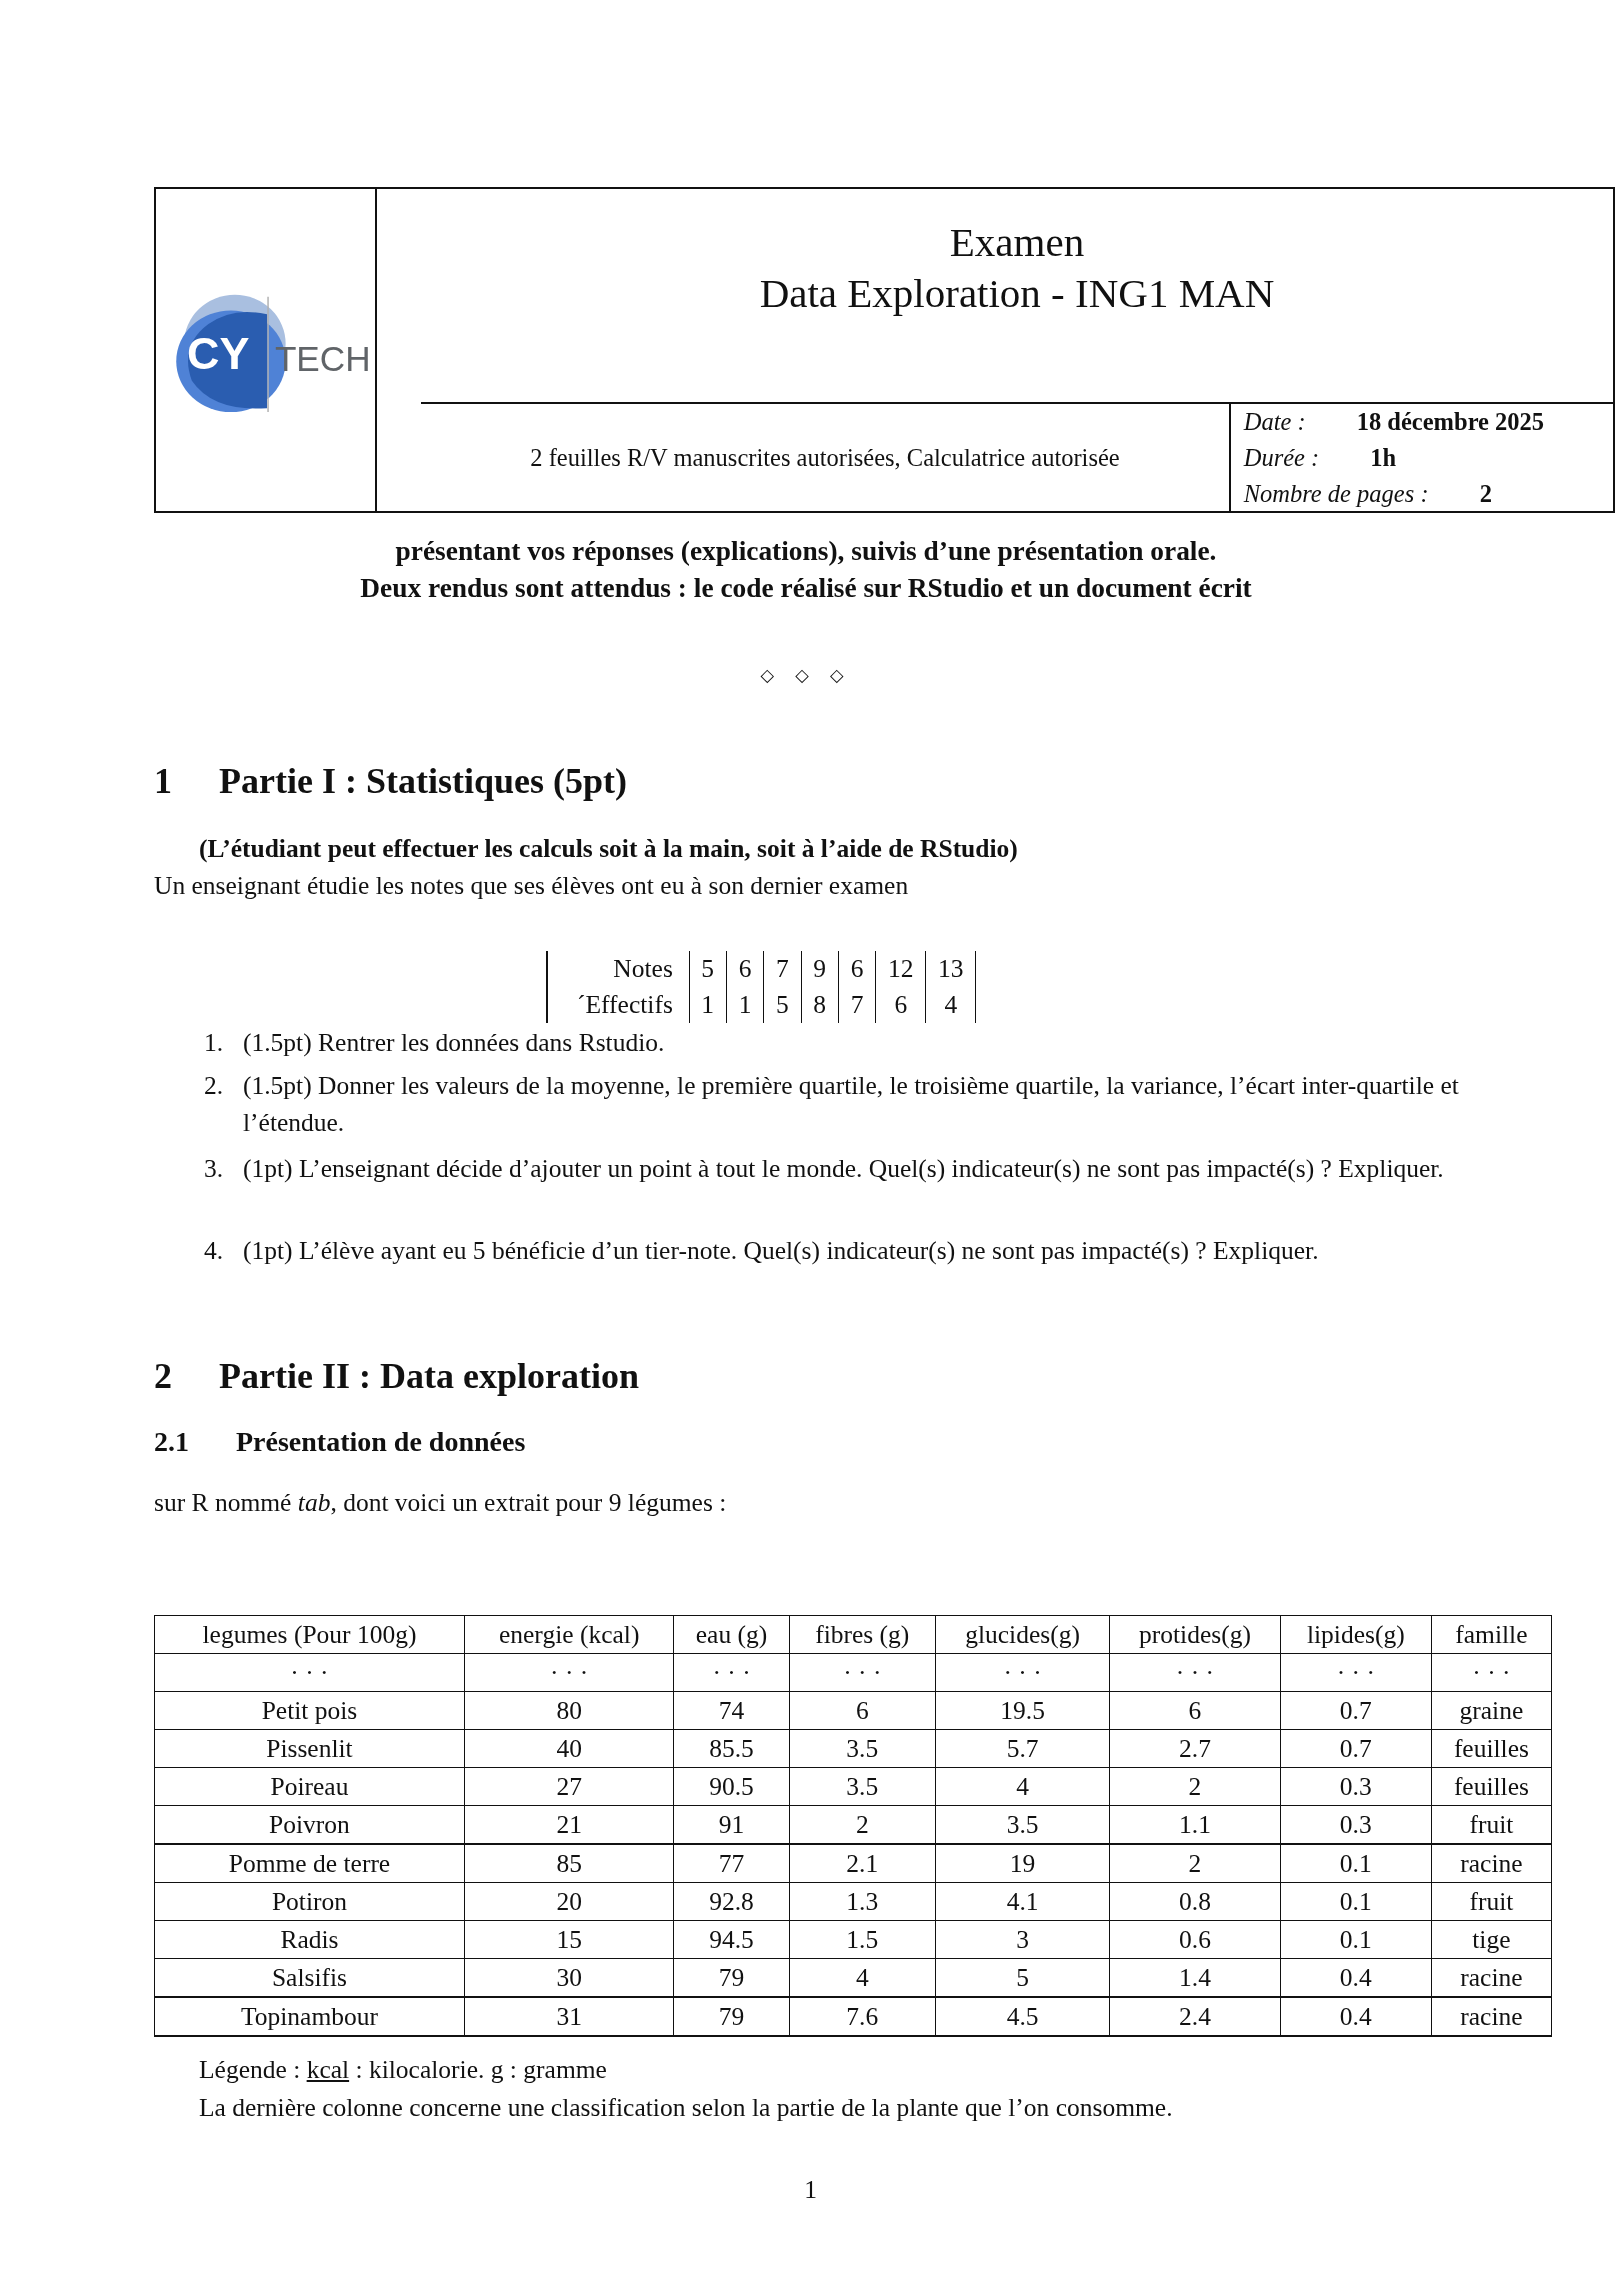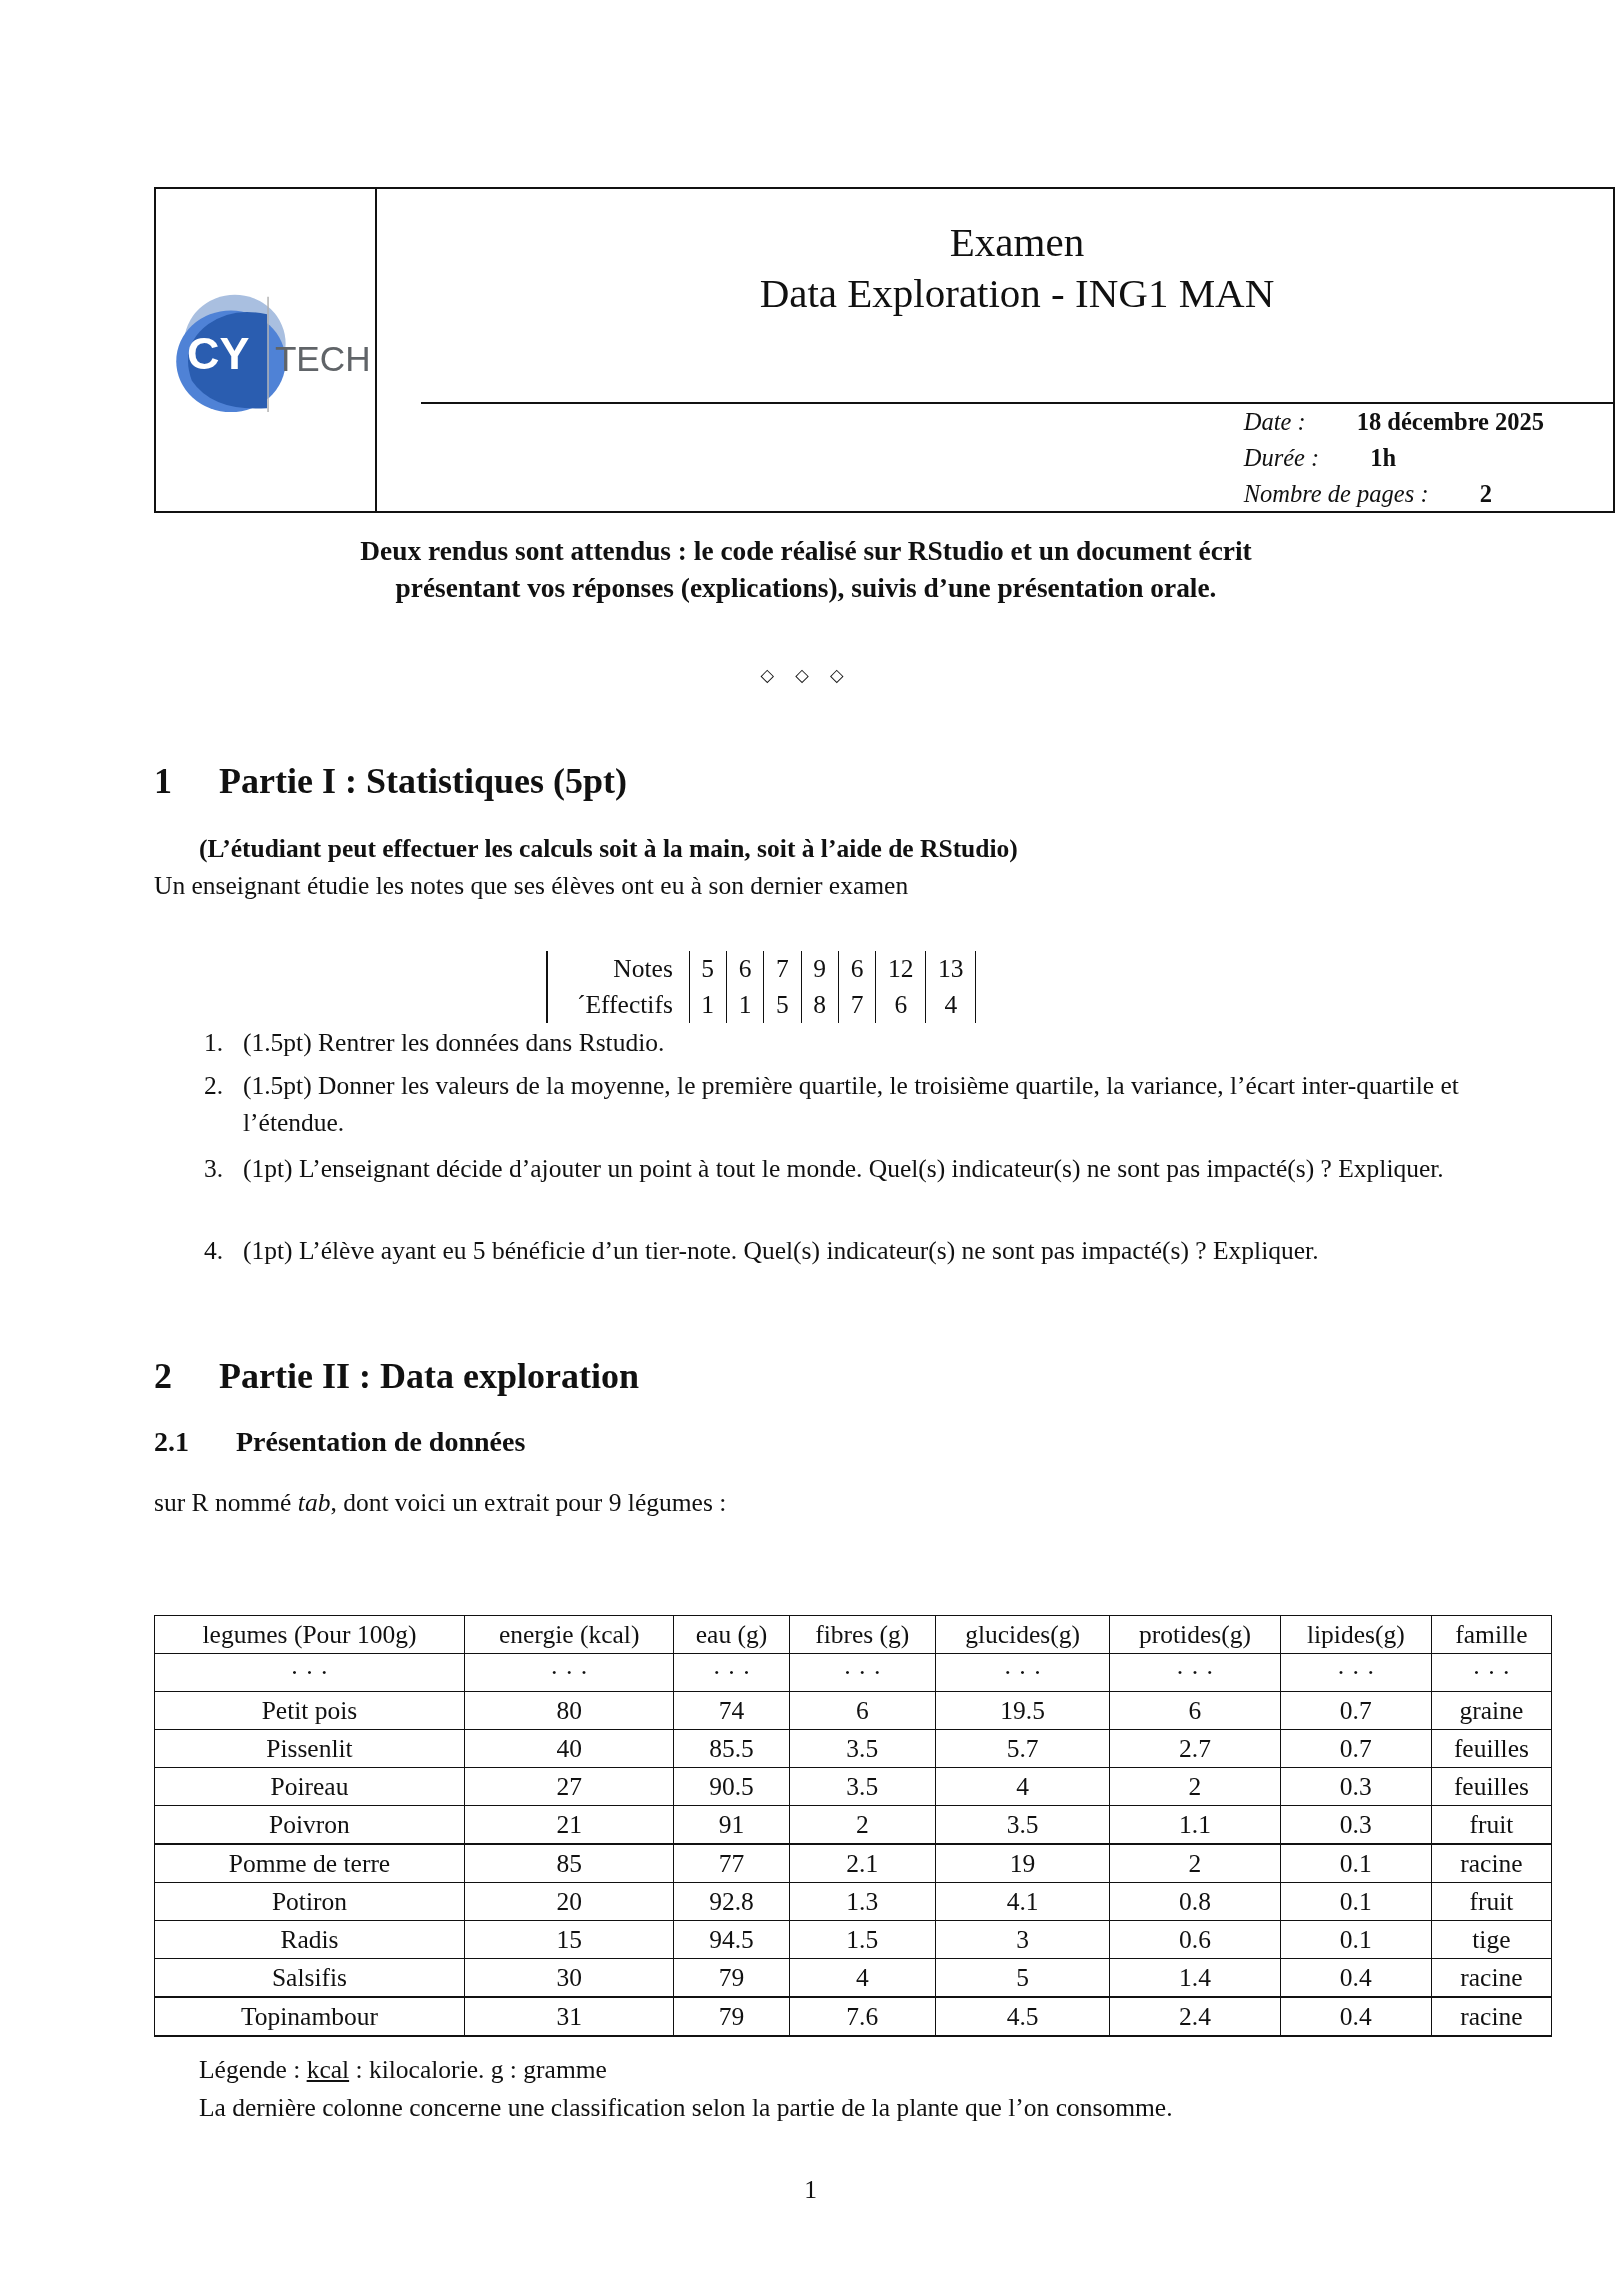--- a/index.html
+++ b/index.html
@@ -66,30 +66,31 @@
       <path d="M 95 28 L 95 124 Q 40 128 18 96 Q 5 60 35 38 Q 60 20 95 28 Z" fill="#2a5db0"></path>
       <line x1="96" y1="10" x2="96" y2="128" stroke="#b0b0b0" stroke-width="1.5"></line>
       <text x="13" y="84" font-family="Liberation Sans, sans-serif" font-weight="bold" font-size="46" fill="#ffffff">CY</text>
       <text x="103" y="86" font-family="Liberation Sans, sans-serif" font-size="36" fill="#606468">TECH</text>
     </svg>
   </div>
   <div id="title-cell" class="abs">
     <div class="t1 serif">Examen</div>
     <div class="t2 serif">Data Exploration - ING1 MAN</div>
   </div>
+  <div id="rules-cell" class="abs serif">2 feuilles R/V manuscrites autorisées, Calculatrice autorisée</div>
   <div id="info-cell" class="abs serif">
     <div><span class="lbl">Date :</span> <span class="val">18 décembre 2025</span></div>
     <div><span class="lbl">Durée :</span> <span class="val">1h</span></div>
     <div><span class="lbl">Nombre de pages :</span> <span class="val">2</span></div>
   </div>
 </div>
 
 <div class="abs intro serif">
+  <div>présentant vos réponses (explications), suivis d’une présentation orale.</div>
   <div>Deux rendus sont attendus : le code réalisé sur RStudio et un document écrit</div>
-  <div>présentant vos réponses (explications), suivis d’une présentation orale.</div>
 </div>
 <div class="abs diamonds">◇ ◇ ◇</div>
 
 <div class="abs h1 serif" style="left:154px; top:760px;">
   <span class="num">1</span><span>Partie I : Statistiques (5pt)</span>
 </div>
 <div class="abs para serif" style="left:199px; top:830px; font-weight:bold;">(L’étudiant peut effectuer les calculs soit à la main, soit à l’aide de RStudio)</div>
 <div class="abs para serif" style="left:154px; top:867px;">Un enseignant étudie les notes que ses élèves ont eu à son dernier examen</div>
 
 <table id="notes-table" class="abs serif">

